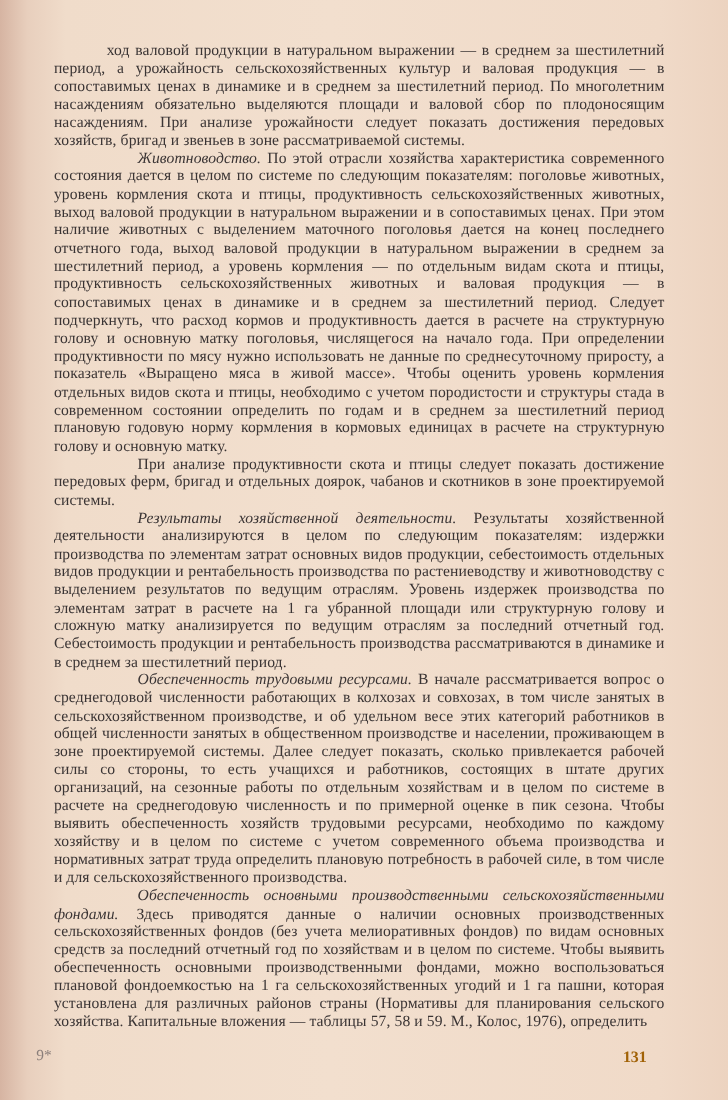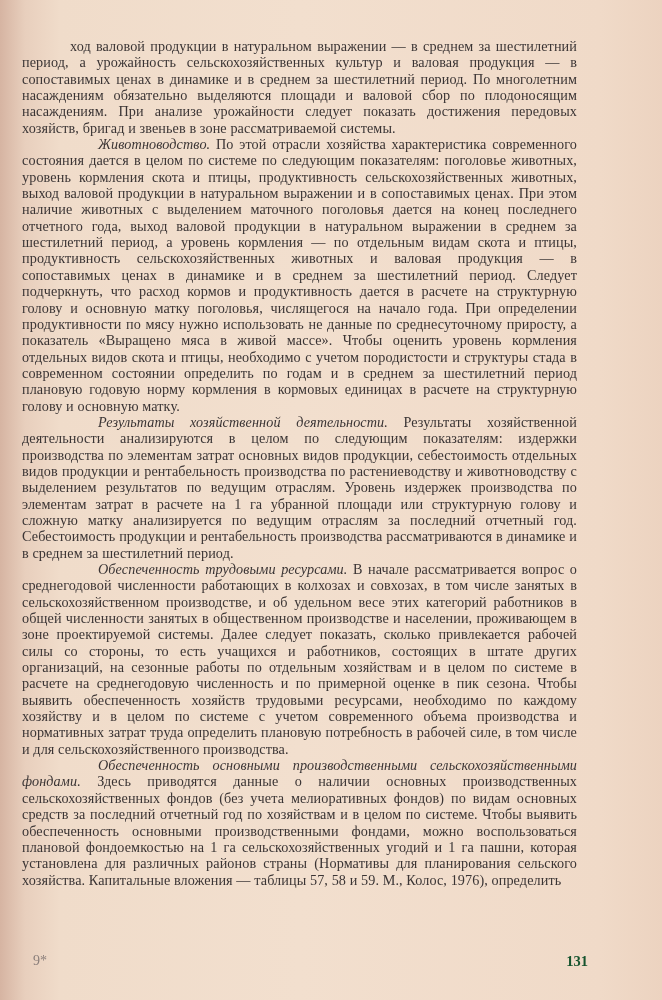--- a/index.html
+++ b/index.html
@@ -4,44 +4,47 @@
 <style>
   html, body { margin: 0; padding: 0; }
   body {
     width: 662px; height: 1000px; overflow: hidden;
     background: linear-gradient(90deg, #d6b4a2 0px, #e8cfbd 25px, #f0dcca 60px, #f2dfce 300px, #f0dac8 600px, #ecd3c0 662px);
     font-family: "Liberation Serif", "DejaVu Serif", serif;
     color: #3a3434;
     position: relative;
   }
   .page {
-    position: absolute; left: 22px; top: 38px; width: 555px;
+    position: absolute; left: 49px; top: 38px; width: 555px;
     font-size: 14.2px; line-height: 16.35px;
     text-align: justify;
     letter-spacing: 0.1px;
   }
   .para { margin: 0; }
   .indent { text-indent: 28px; }
   .italic { font-style: italic; margin-left: 48px; }
   .footer {
     position: absolute; left: 33px; top: 953px; width: 555px;
     font-size: 14px; display: flex; justify-content: space-between;
   }
   .sig { color: #8a7e7a; }
-  .pagenum { font-weight: bold; color: #14532d; font-size: 14.5px; }
+  .pagenum { font-weight: bold; color: #a16207; font-size: 14.5px; }
 </style>
 </head>
 <body>
 
 <div class="page">
   <p class="para">
     <span class="italic"></span><span>ход валовой продукции в натуральном выражении — в среднем за шестилетний период, а урожайность сельскохозяйственных культур и валовая продукция — в сопоставимых ценах в динамике и в среднем за шестилетний период. По многолетним насаждениям обязательно выделяются площади и валовой сбор по плодоносящим насаждениям. При анализе урожайности следует показать достижения передовых хозяйств, бригад и звеньев в зоне рассматриваемой системы.</span>
   </p>
   <p class="para indent">
     <span class="italic">Животноводство.</span><span> По этой отрасли хозяйства характеристика современного состояния дается в целом по системе по следующим показателям: поголовье животных, уровень кормления скота и птицы, продуктивность сельскохозяйственных животных, выход валовой продукции в натуральном выражении и в сопоставимых ценах. При этом наличие животных с выделением маточного поголовья дается на конец последнего отчетного года, выход валовой продукции в натуральном выражении в среднем за шестилетний период, а уровень кормления — по отдельным видам скота и птицы, продуктивность сельскохозяйственных животных и валовая продукция — в сопоставимых ценах в динамике и в среднем за шестилетний период. Следует подчеркнуть, что расход кормов и продуктивность дается в расчете на структурную голову и основную матку поголовья, числящегося на начало года. При определении продуктивности по мясу нужно использовать не данные по среднесуточному приросту, а показатель «Выращено мяса в живой массе». Чтобы оценить уровень кормления отдельных видов скота и птицы, необходимо с учетом породистости и структуры стада в современном состоянии определить по годам и в среднем за шестилетний период плановую годовую норму кормления в кормовых единицах в расчете на структурную голову и основную матку.</span>
+  </p>
+  <p class="para indent">
+    <span class="italic"></span><span>При анализе продуктивности скота и птицы следует показать достижение передовых ферм, бригад и отдельных доярок, чабанов и скотников в зоне проектируемой системы.</span>
   </p>
   <p class="para indent">
     <span class="italic">Результаты хозяйственной деятельности.</span><span> Результаты хозяйственной деятельности анализируются в целом по следующим показателям: издержки производства по элементам затрат основных видов продукции, себестоимость отдельных видов продукции и рентабельность производства по растениеводству и животноводству с выделением результатов по ведущим отраслям. Уровень издержек производства по элементам затрат в расчете на 1 га убранной площади или структурную голову и сложную матку анализируется по ведущим отраслям за последний отчетный год. Себестоимость продукции и рентабельность производства рассматриваются в динамике и в среднем за шестилетний период.</span>
   </p>
   <p class="para indent">
     <span class="italic">Обеспеченность трудовыми ресурсами.</span><span> В начале рассматривается вопрос о среднегодовой численности работающих в колхозах и совхозах, в том числе занятых в сельскохозяйственном производстве, и об удельном весе этих категорий работников в общей численности занятых в общественном производстве и населении, проживающем в зоне проектируемой системы. Далее следует показать, сколько привлекается рабочей силы со стороны, то есть учащихся и работников, состоящих в штате других организаций, на сезонные работы по отдельным хозяйствам и в целом по системе в расчете на среднегодовую численность и по примерной оценке в пик сезона. Чтобы выявить обеспеченность хозяйств трудовыми ресурсами, необходимо по каждому хозяйству и в целом по системе с учетом современного объема производства и нормативных затрат труда определить плановую потребность в рабочей силе, в том числе и для сельскохозяйственного производства.</span>
   </p>
   <p class="para indent">
     <span class="italic">Обеспеченность основными производственными сельскохозяйственными фондами.</span><span> Здесь приводятся данные о наличии основных производственных сельскохозяйственных фондов (без учета мелиоративных фондов) по видам основных средств за последний отчетный год по хозяйствам и в целом по системе. Чтобы выявить обеспеченность основными производственными фондами, можно воспользоваться плановой фондоемкостью на 1 га сельскохозяйственных угодий и 1 га пашни, которая установлена для различных районов страны (Нормативы для планирования сельского хозяйства. Капитальные вложения — таблицы 57, 58 и 59. М., Колос, 1976), определить</span>
   </p>

